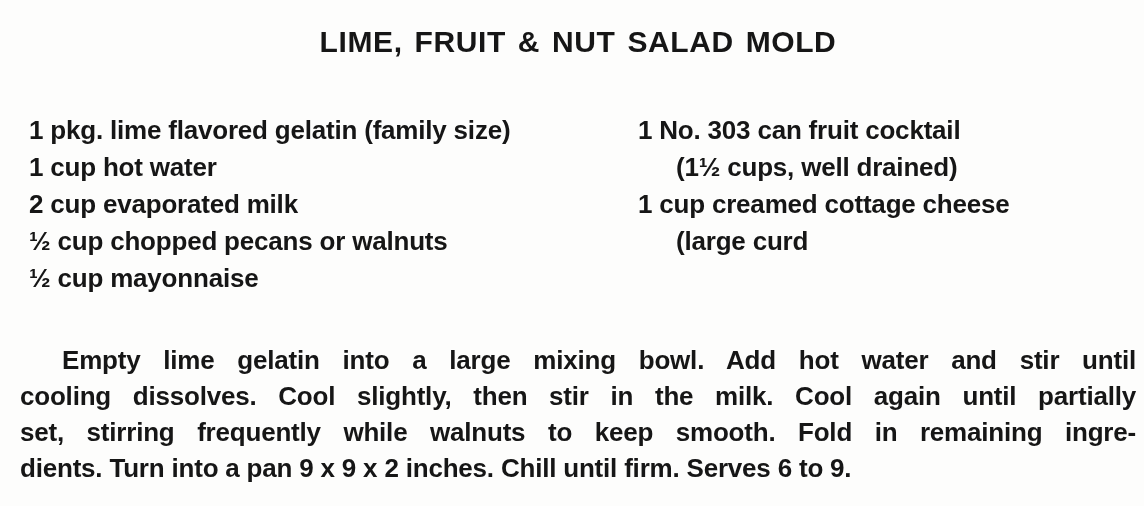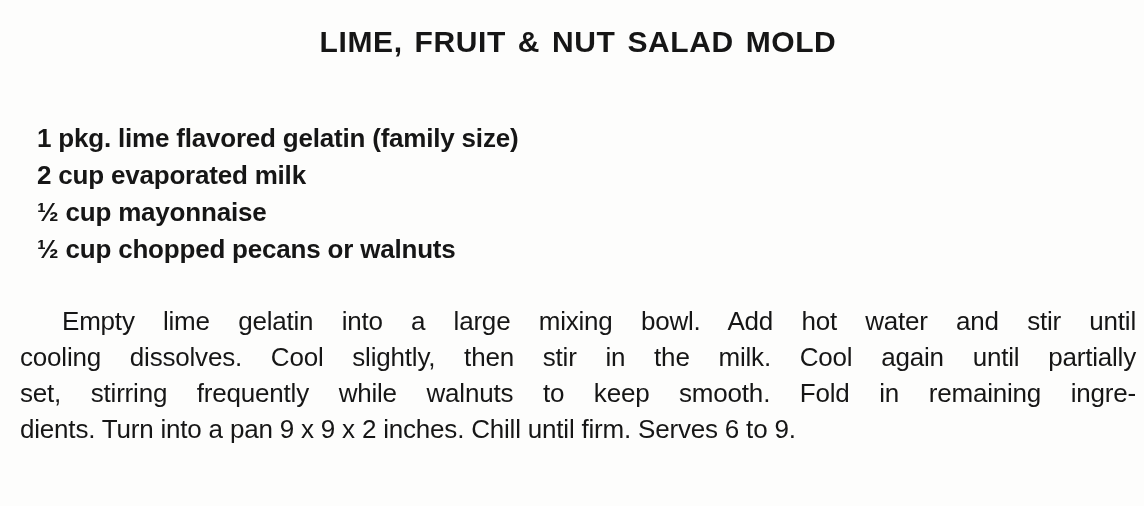--- a/index.html
+++ b/index.html
@@ -30,62 +30,69 @@
   .ingredients {
     display: flex;
     margin-top: 47px;
     font-size: 26px;
     line-height: 37px;
     font-weight: 600;
     letter-spacing: -0.2px;
   }
   ul.col {
     list-style: none;
-    margin: 15px;
+    margin: 7px;
     padding: 0;
   }
   .col.left {
     flex: none;
     width: 595px;
     padding-left: 2px;
   }
   .col.right {
     flex: 1;
   }
   .col.right li.hang {
     padding-left: 38px;
   }
   .instructions {
-    margin-top: 20px;
+    margin-top: 38px;
     font-size: 26px;
     line-height: 36px;
-    font-weight: 400;
+    font-weight: 700;
     letter-spacing: -0.2px;
   }
   .iline.just {
     text-align: justify;
     text-align-last: justify;
   }
   .iline.indent {
     text-indent: 42px;
   }
 </style>
 </head>
 <body>
 
 <div class="page">
 
   <h1 class="title">LIME, FRUIT &amp; NUT SALAD MOLD</h1>
 
   <div class="ingredients">
     <ul class="col left">
       <li>1 pkg. lime flavored gelatin (family size)</li>
+      <li>1 cup hot water</li>
       <li>2 cup evaporated milk</li>
+      <li>½ cup chopped pecans or walnuts</li>
       <li>½ cup mayonnaise</li>
-      <li>½ cup chopped pecans or walnuts</li>
+    </ul>
+    <ul class="col right">
+      <li>1 No. 303 can fruit cocktail</li>
+      <li class="hang">(1½ cups, well drained)</li>
+      <li>1 cup creamed cottage cheese</li>
+      <li class="hang">(large curd</li>
     </ul>
   </div>
 
   <div class="instructions">
     <div class="iline just indent">Empty lime gelatin into a large mixing bowl. Add hot water and stir until</div>
     <div class="iline just">cooling dissolves. Cool slightly, then stir in the milk. Cool again until partially</div>
     <div class="iline just">set, stirring frequently while walnuts to keep smooth. Fold in remaining ingre-</div>
     <div class="iline">dients. Turn into a pan 9 x 9 x 2 inches. Chill until firm. Serves 6 to 9.</div>
   </div>
 

